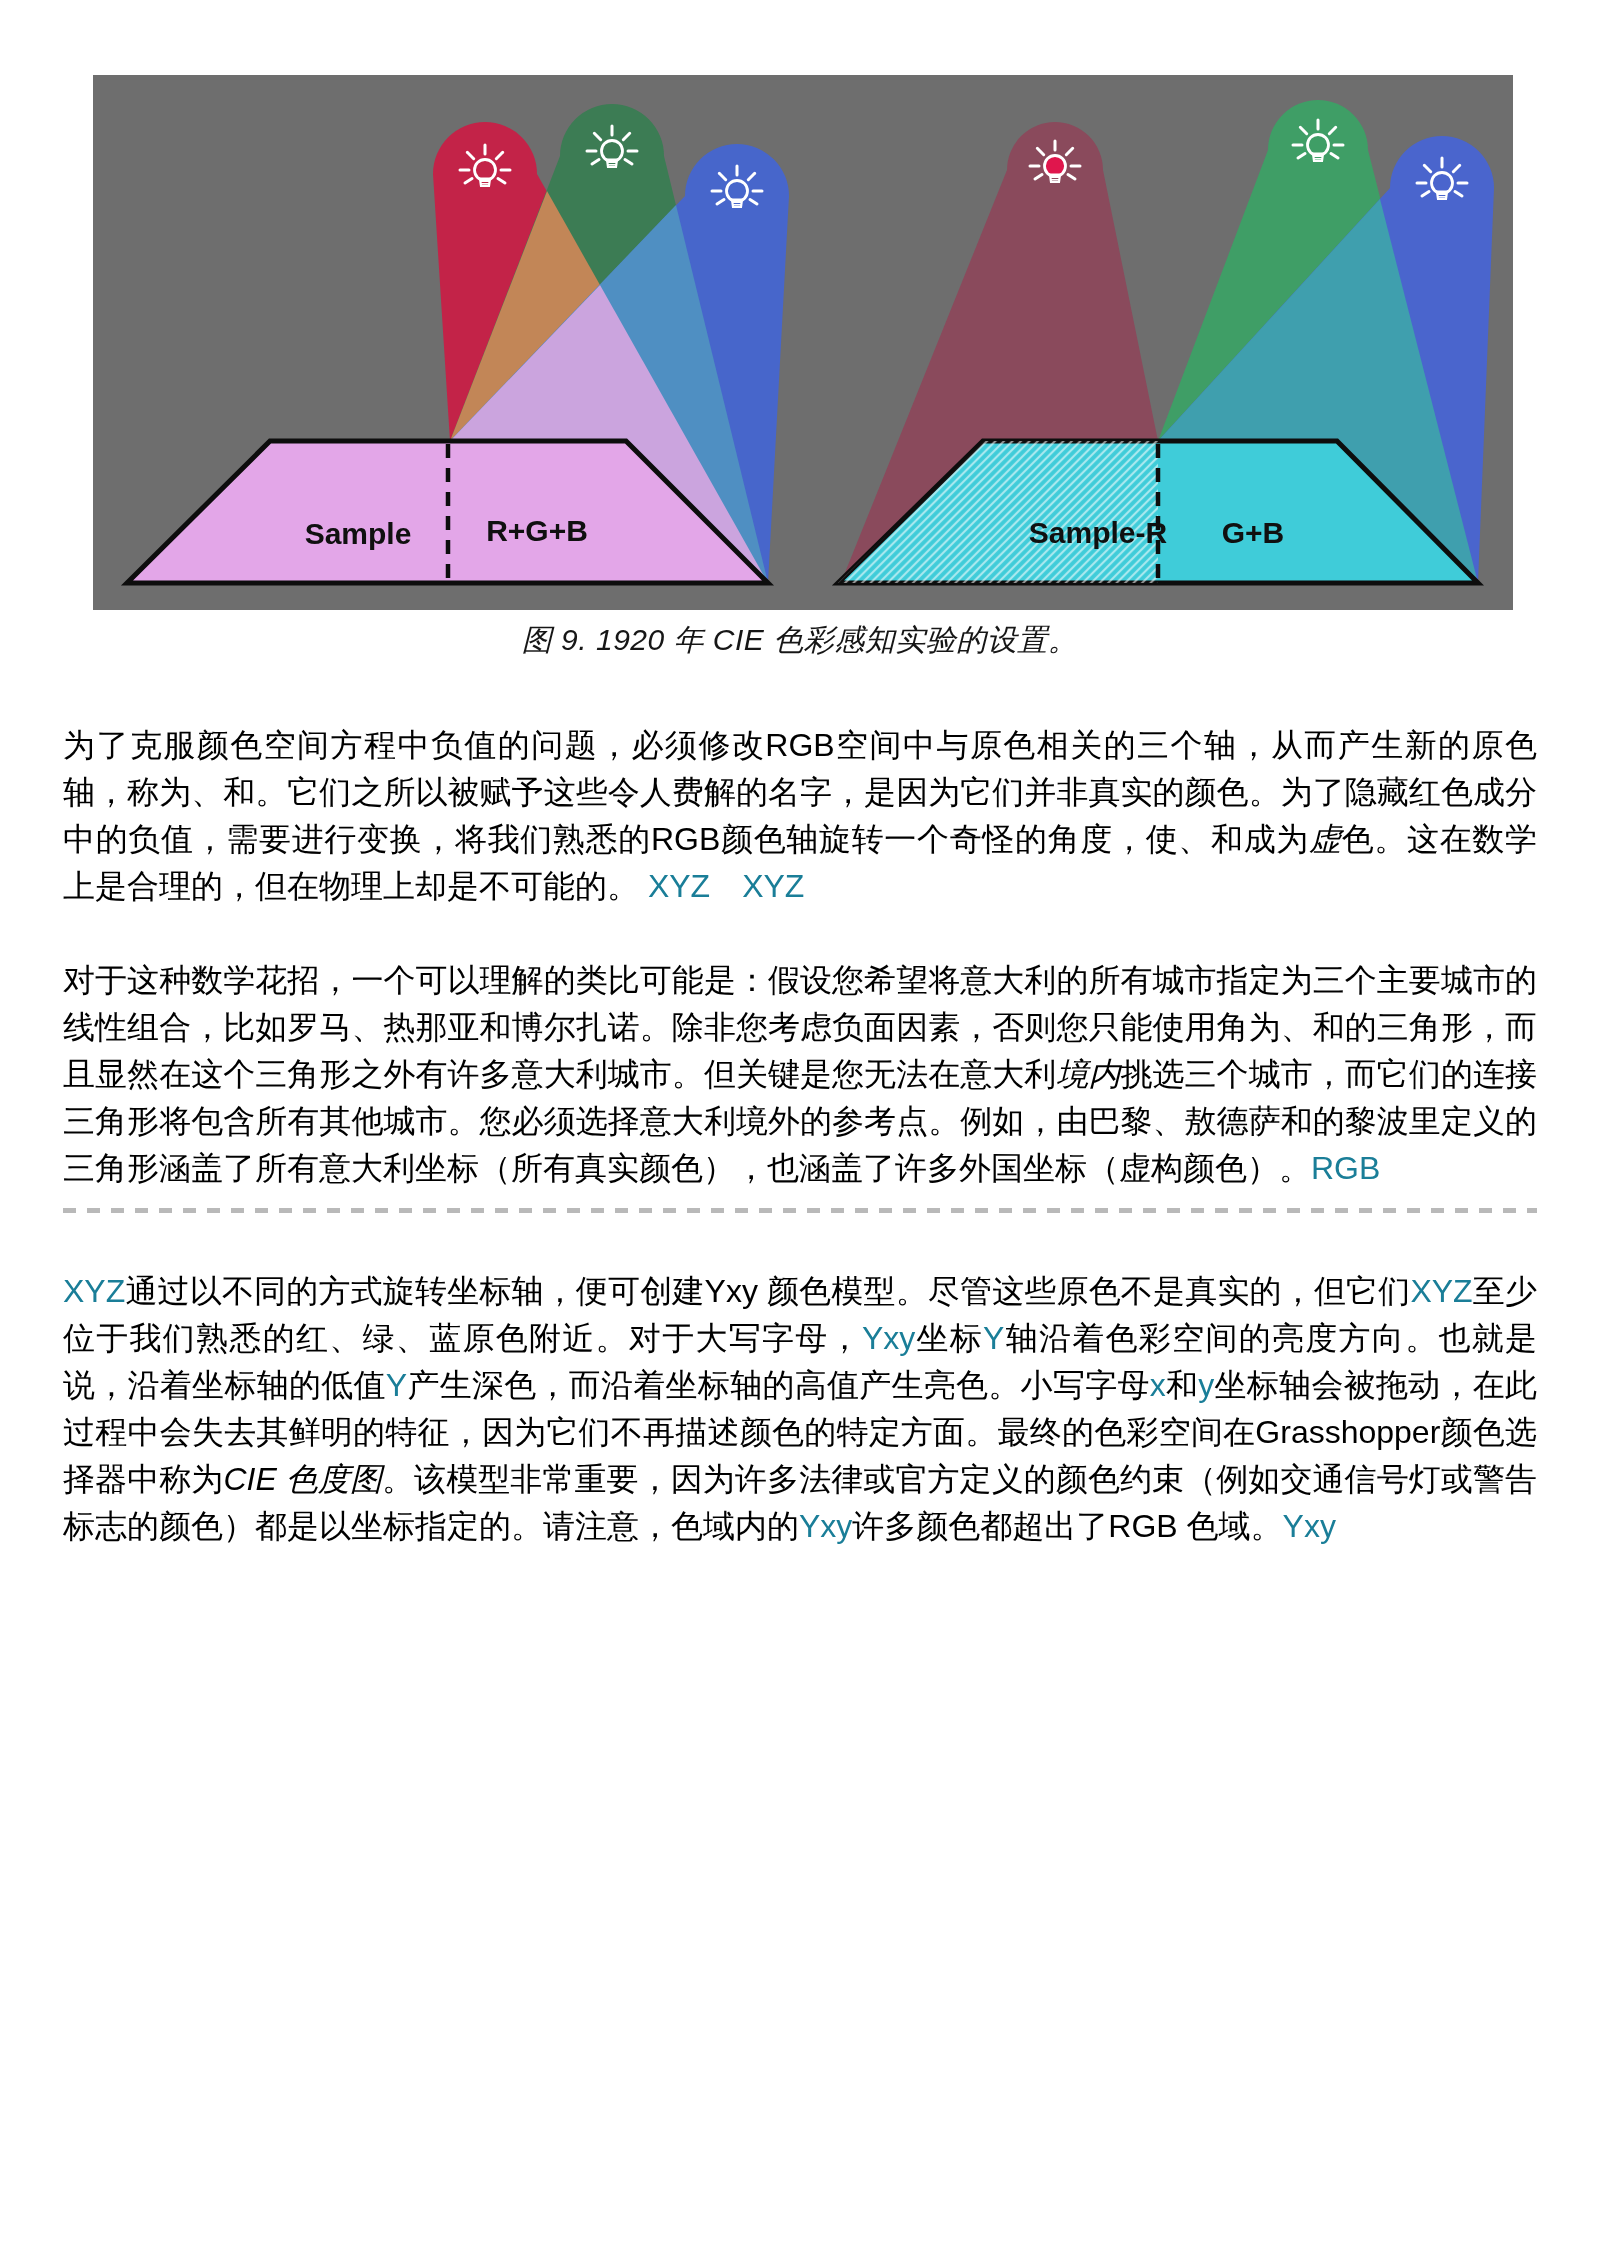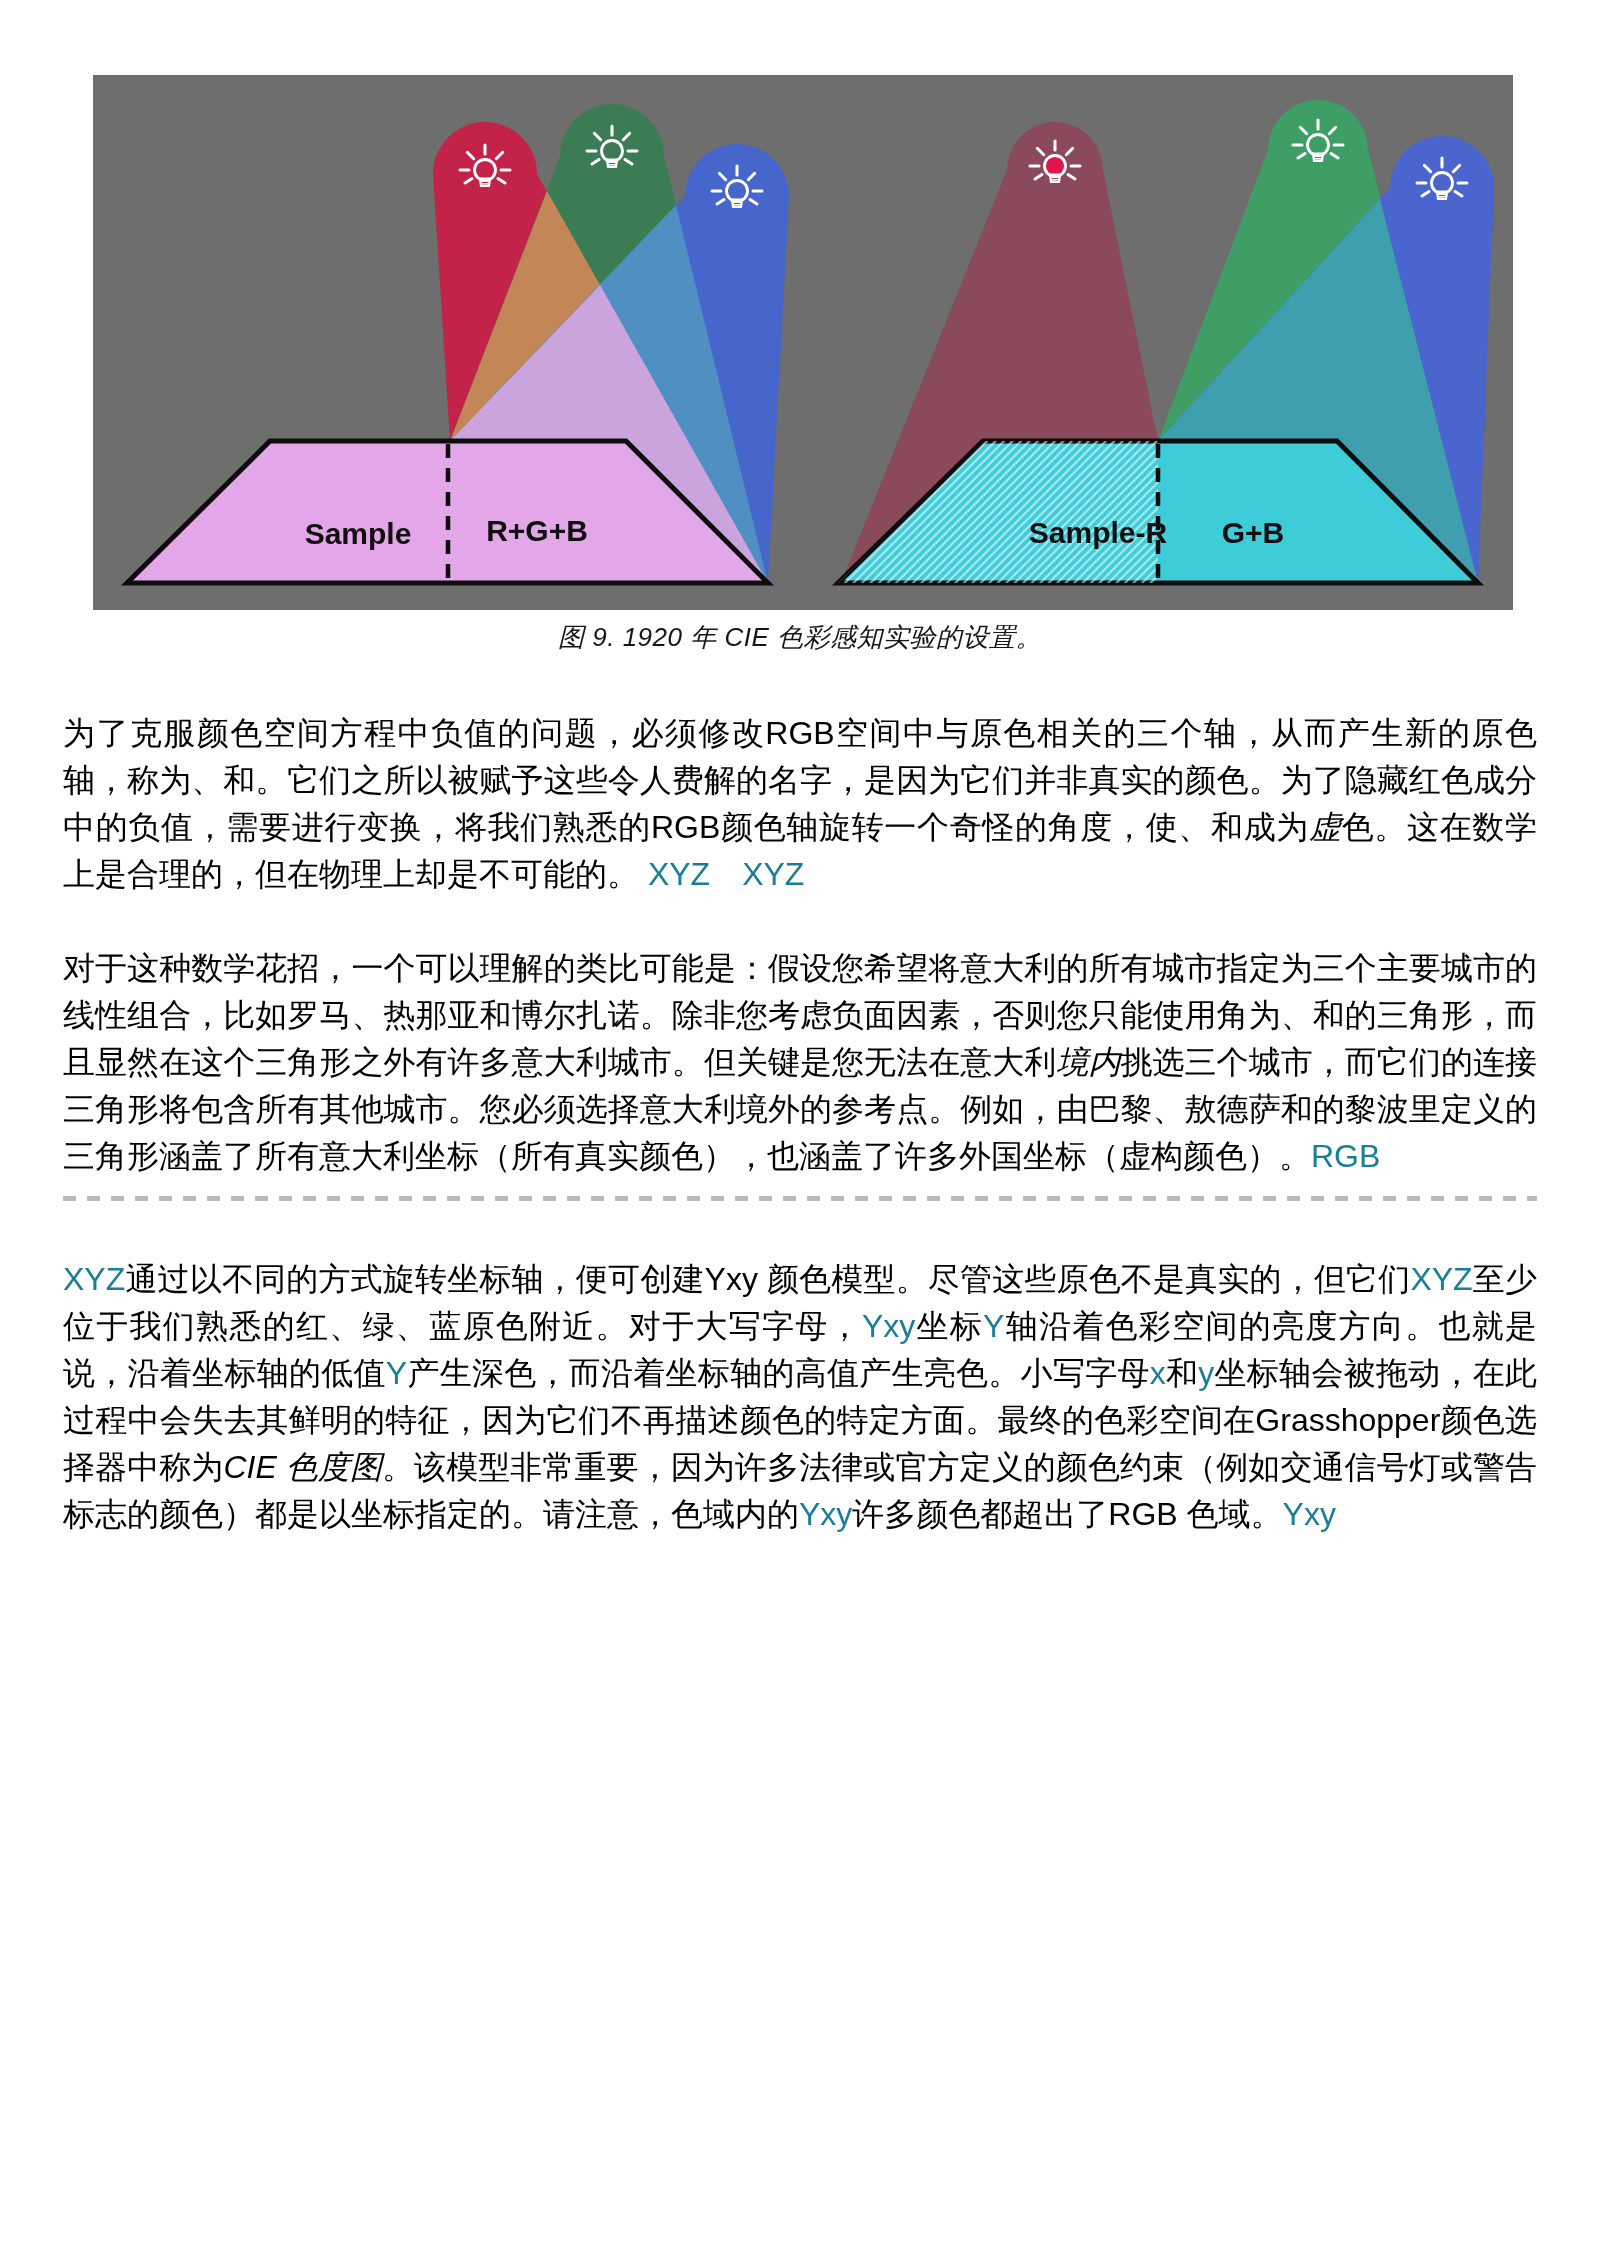--- a/index.html
+++ b/index.html
@@ -10,30 +10,30 @@
   }
   .page{position:absolute;inset:0;overflow:hidden;}
 
   
   .figure-wrap{position:absolute;left:93px;top:75px;width:1420px;height:677px;}
   .fig-label{font:700 30px "Liberation Sans","DejaVu Sans",sans-serif;fill:#101010;}
 
   
   .caption{
     position:absolute;left:0;top:620px;width:1600px;text-align:center;
-    font-size:26px;font-style:italic;color:#161616;letter-spacing:0.5px;
+    font-size:30px;font-style:italic;color:#161616;letter-spacing:0.5px;
   }
 
   
   .textcol{
     position:absolute;left:63px;top:710px;width:1474px;
     font-size:32px;line-height:47px;color:#000;
     text-align:justify;text-justify:inter-ideograph;
   }
-  .textcol p{margin:0 0 47px 0;}
+  .textcol p{margin:12px 0 47px 0;}
   .teal{color:#1a7e98;}
   .it{font-style:italic;}
 
   .divider{
     height:5px;margin:-31px 0 55px 0;
     background:repeating-linear-gradient(90deg,#b9b9b9 0 13px,transparent 13px 24px);
   }
 </style>
 </head>
 <body>

